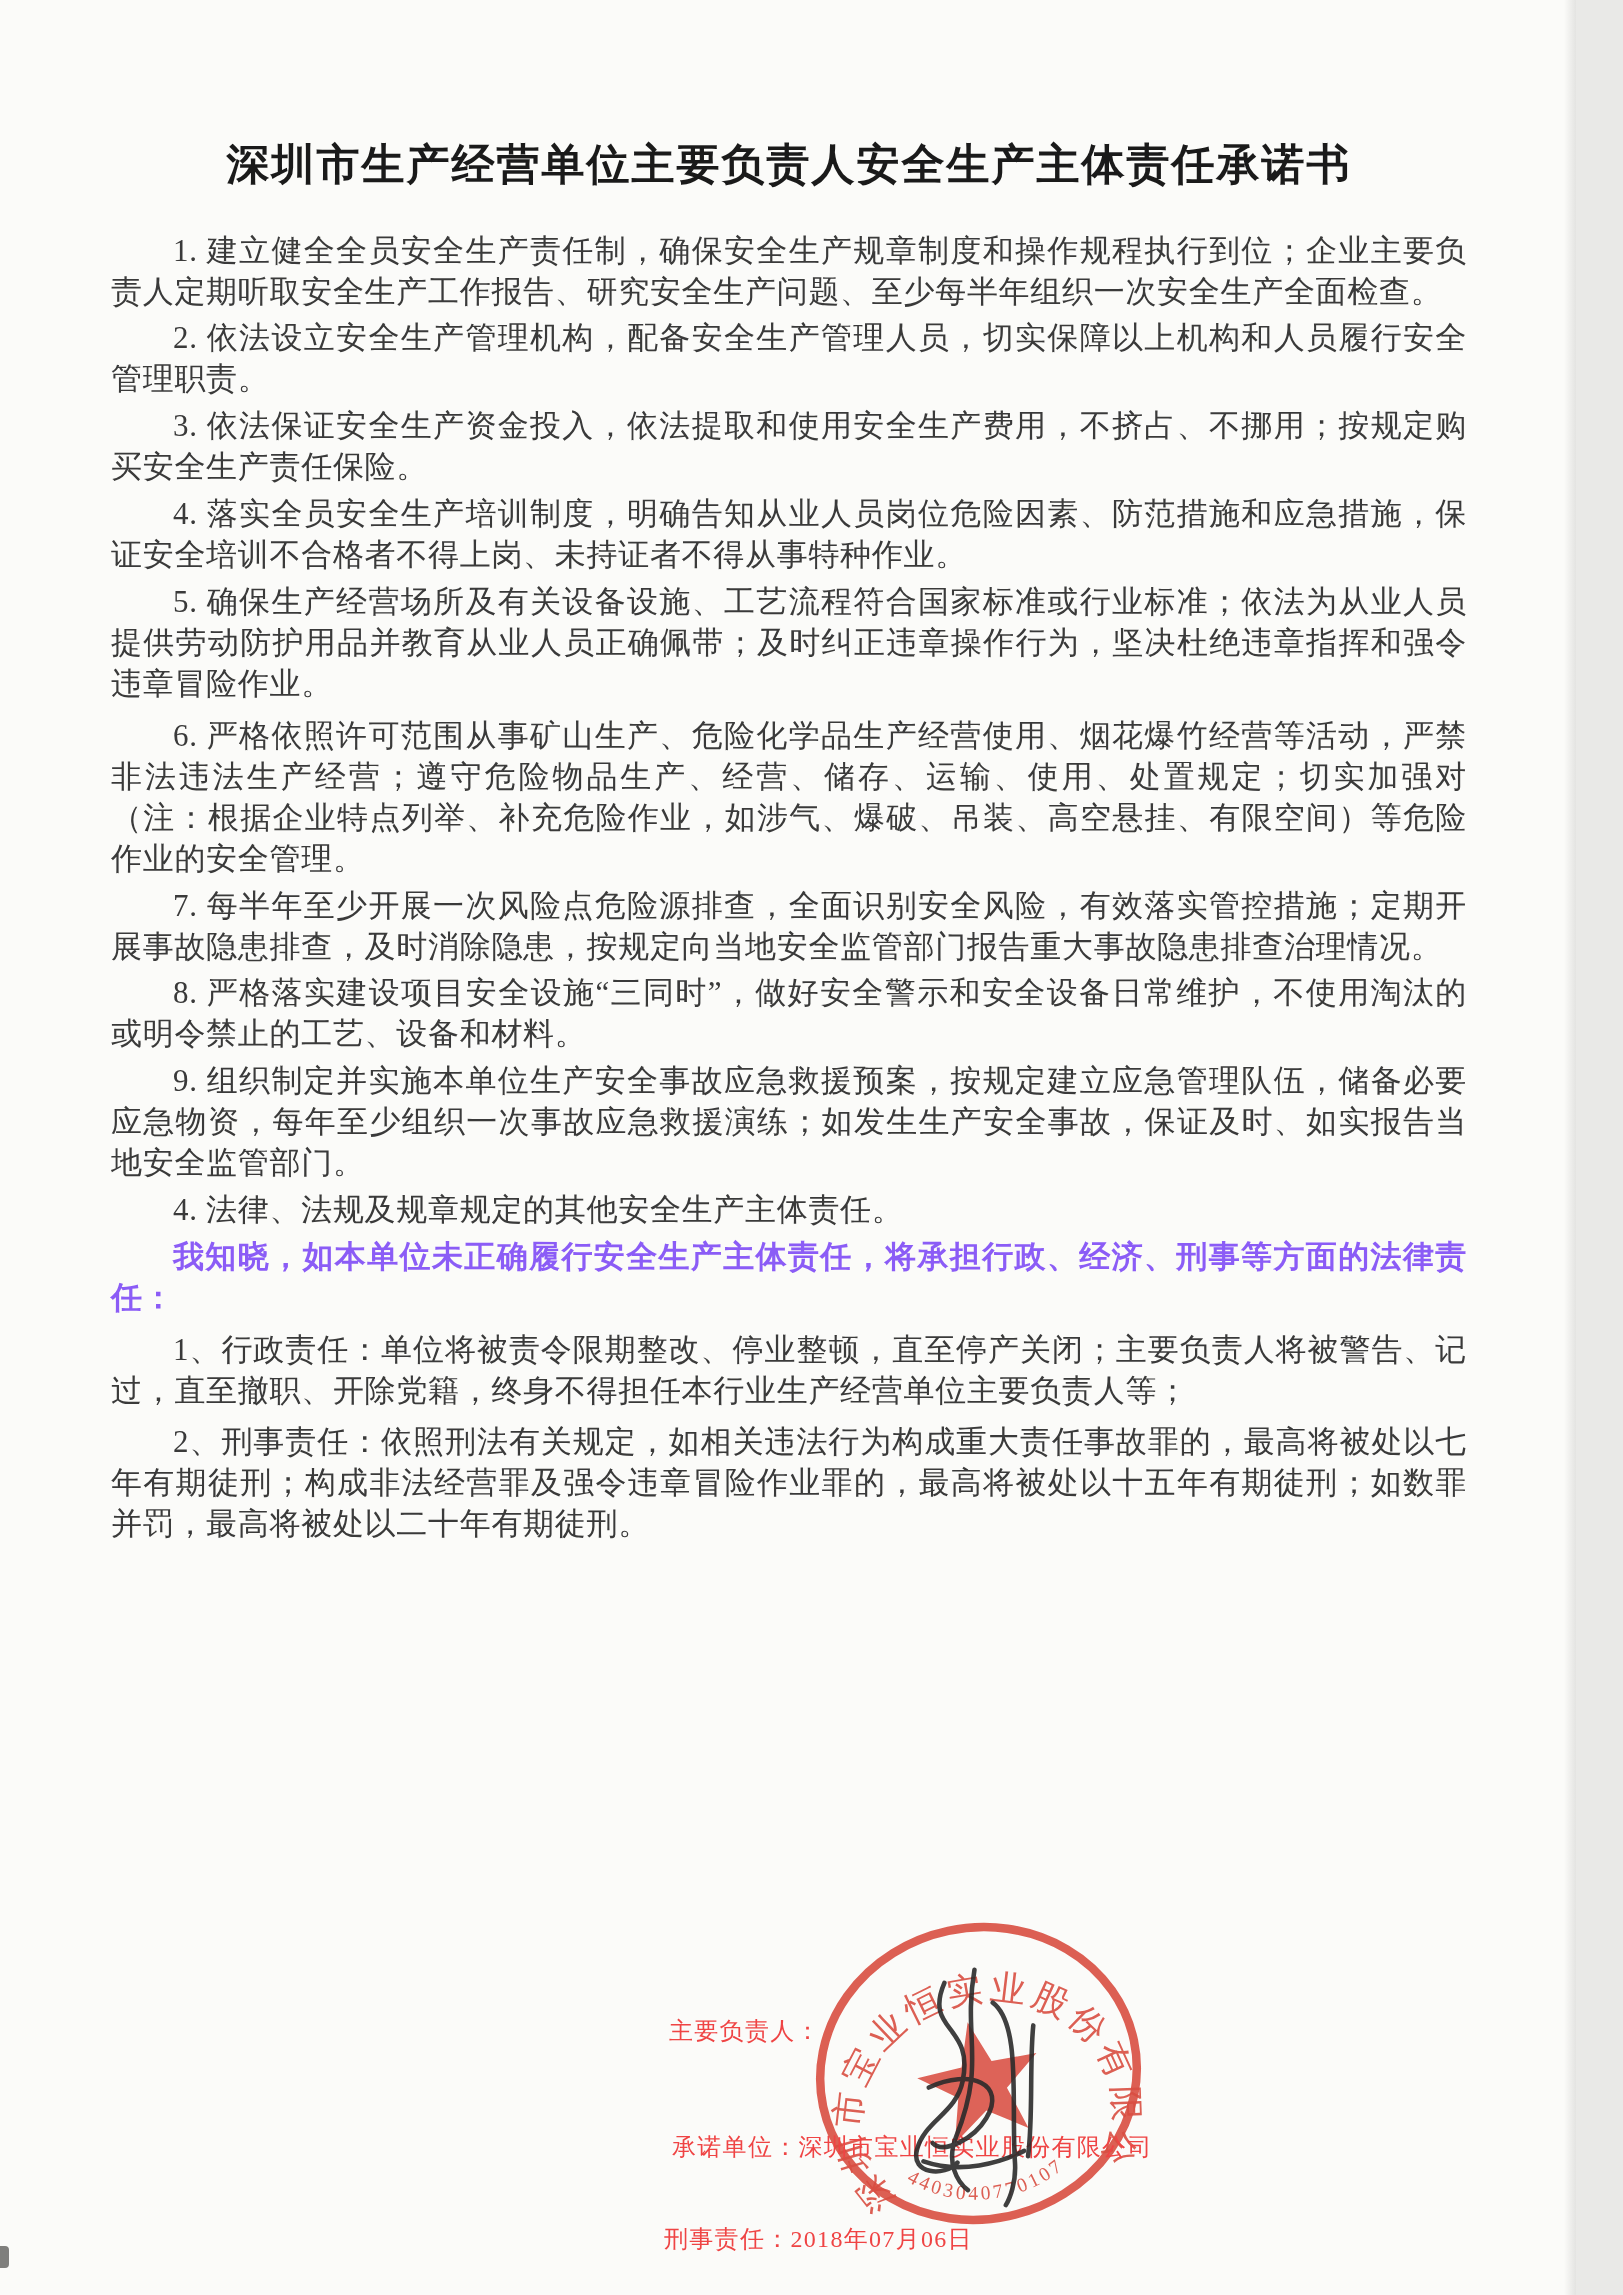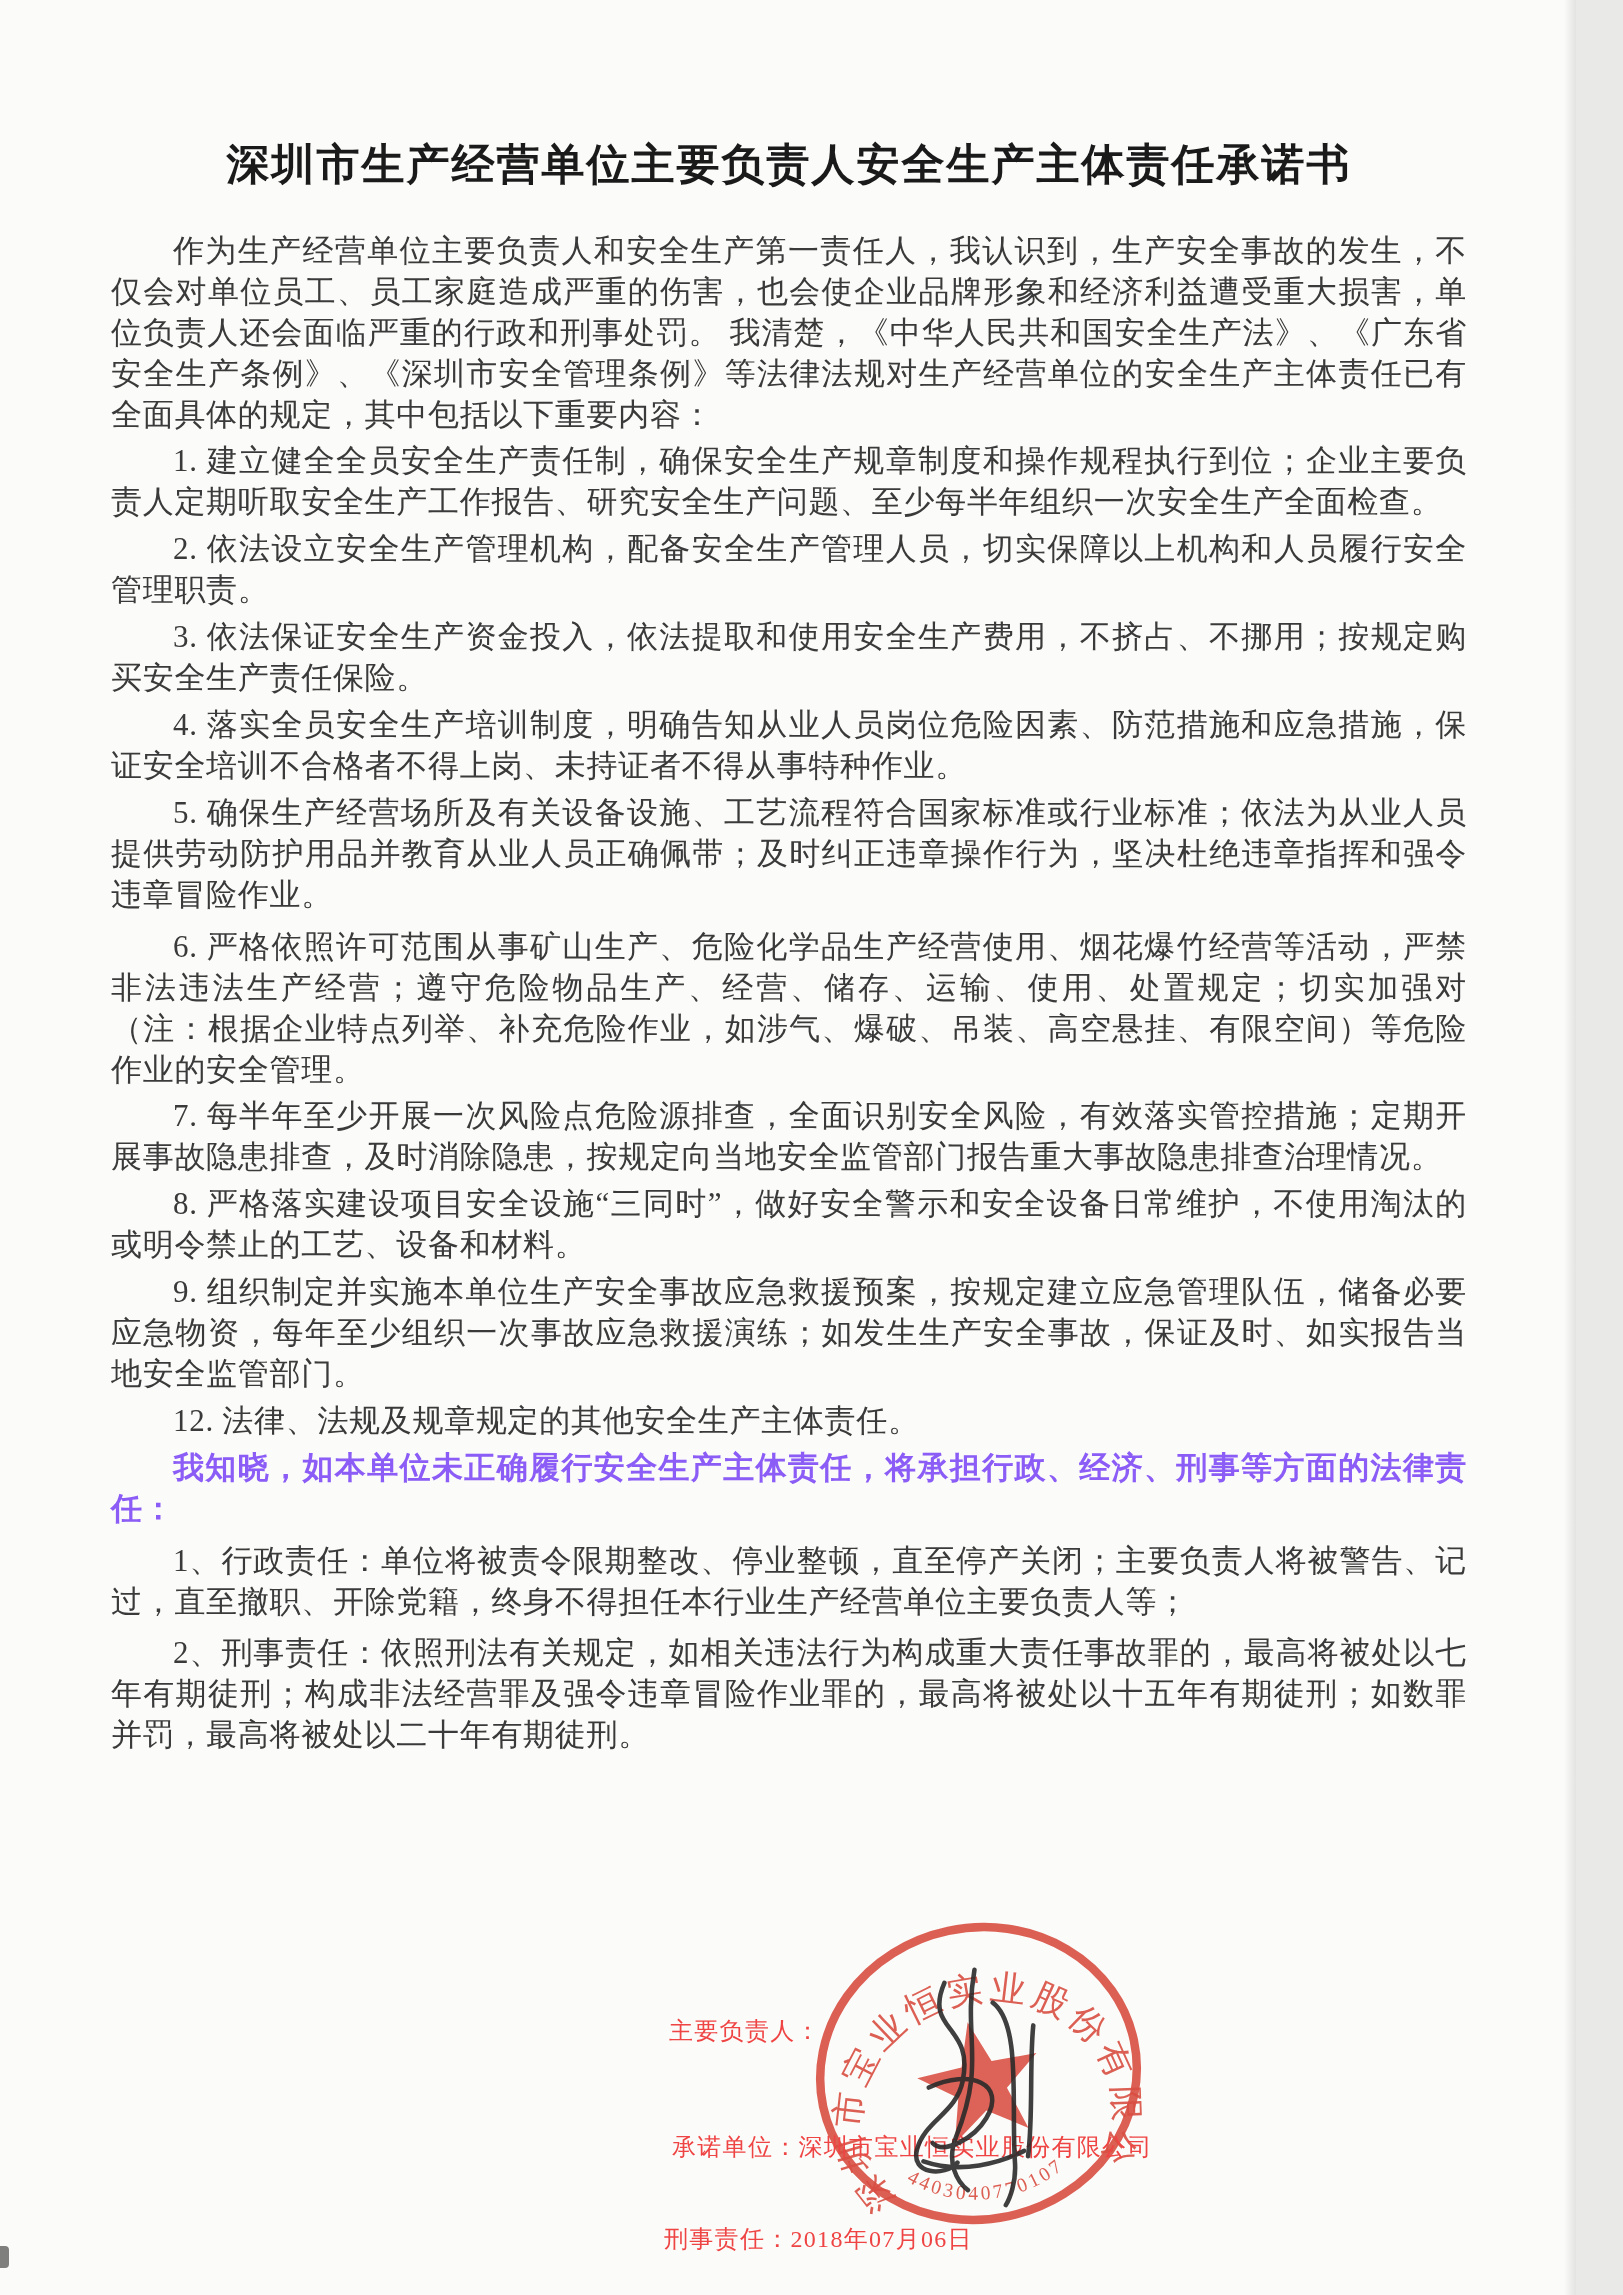--- a/index.html
+++ b/index.html
@@ -53,31 +53,30 @@
 <body>
 
 <div class="page">
 
   <div class="scan-edge"></div>
   <div class="scan-mark"></div>
 
   <div class="content">
     <h1 class="title">深圳市生产经营单位主要负责人安全生产主体责任承诺书</h1>
 
-    <p>作为生产经营单位主要负责人和安全生产第一责任人，我认识到，生产安全事故的发生，不仅会对单位员工、员工家庭造成严重的伤害，也会使企业品牌形象和经济利益遭受重大损害，单位负责人还会面临严重的行政和刑事处罚。 我清楚，《中华人民共和国安全生产法》、《广东省安全生产条例》、《深圳市安全管理条例》等法律法规对生产经营单位的安全生产主体责任已有全面具体的规定，其中包括以下重要内容：</p>
     <p>1. 建立健全全员安全生产责任制，确保安全生产规章制度和操作规程执行到位；企业主要负责人定期听取安全生产工作报告、研究安全生产问题、至少每半年组织一次安全生产全面检查。</p>
     <p>2. 依法设立安全生产管理机构，配备安全生产管理人员，切实保障以上机构和人员履行安全管理职责。</p>
     <p>3. 依法保证安全生产资金投入，依法提取和使用安全生产费用，不挤占、不挪用；按规定购买安全生产责任保险。</p>
     <p>4. 落实全员安全生产培训制度，明确告知从业人员岗位危险因素、防范措施和应急措施，保证安全培训不合格者不得上岗、未持证者不得从事特种作业。</p>
     <p>5. 确保生产经营场所及有关设备设施、工艺流程符合国家标准或行业标准；依法为从业人员提供劳动防护用品并教育从业人员正确佩带；及时纠正违章操作行为，坚决杜绝违章指挥和强令违章冒险作业。</p>
     <p class="gap">6. 严格依照许可范围从事矿山生产、危险化学品生产经营使用、烟花爆竹经营等活动，严禁非法违法生产经营；遵守危险物品生产、经营、储存、运输、使用、处置规定；切实加强对（注：根据企业特点列举、补充危险作业，如涉气、爆破、吊装、高空悬挂、有限空间）等危险作业的安全管理。</p>
     <p>7. 每半年至少开展一次风险点危险源排查，全面识别安全风险，有效落实管控措施；定期开展事故隐患排查，及时消除隐患，按规定向当地安全监管部门报告重大事故隐患排查治理情况。</p>
     <p>8. 严格落实建设项目安全设施“三同时”，做好安全警示和安全设备日常维护，不使用淘汰的或明令禁止的工艺、设备和材料。</p>
     <p>9. 组织制定并实施本单位生产安全事故应急救援预案，按规定建立应急管理队伍，储备必要应急物资，每年至少组织一次事故应急救援演练；如发生生产安全事故，保证及时、如实报告当地安全监管部门。</p>
-    <p>12. 法律、法规及规章规定的其他安全生产主体责任。</p>
+    <p>4. 法律、法规及规章规定的其他安全生产主体责任。</p>
     <p class="bold">我知晓，如本单位未正确履行安全生产主体责任，将承担行政、经济、刑事等方面的法律责任：</p>
     <p class="gap">1、行政责任：单位将被责令限期整改、停业整顿，直至停产关闭；主要负责人将被警告、记过，直至撤职、开除党籍，终身不得担任本行业生产经营单位主要负责人等；</p>
     <p class="gap">2、刑事责任：依照刑法有关规定，如相关违法行为构成重大责任事故罪的，最高将被处以七年有期徒刑；构成非法经营罪及强令违章冒险作业罪的，最高将被处以十五年有期徒刑；如数罪并罚，最高将被处以二十年有期徒刑。</p>
   </div>
 
   <svg class="stamp" viewBox="0 0 540 500">
     <defs>
       <path id="seal-top-arc" d="M 110 415 A 195 175 0 1 1 430 415" fill="none"></path>
       <path id="seal-bottom-arc" d="M 122 382 A 200 185 0 0 0 418 382" fill="none"></path>
     </defs>

